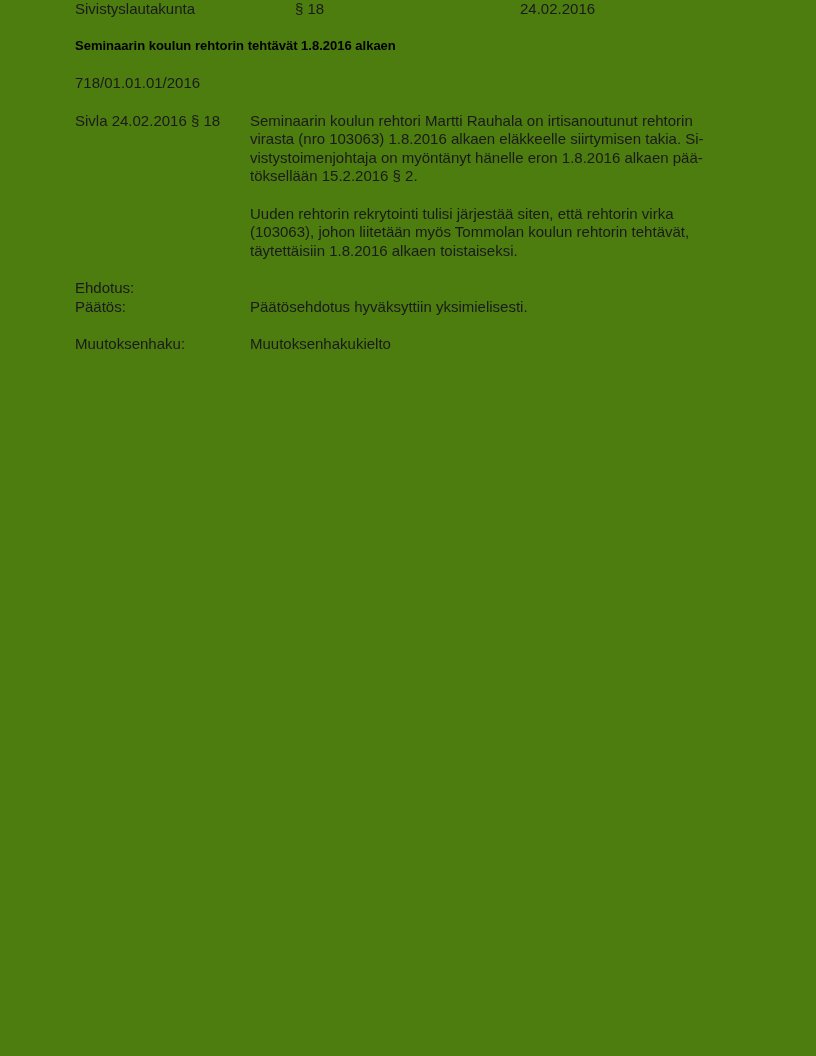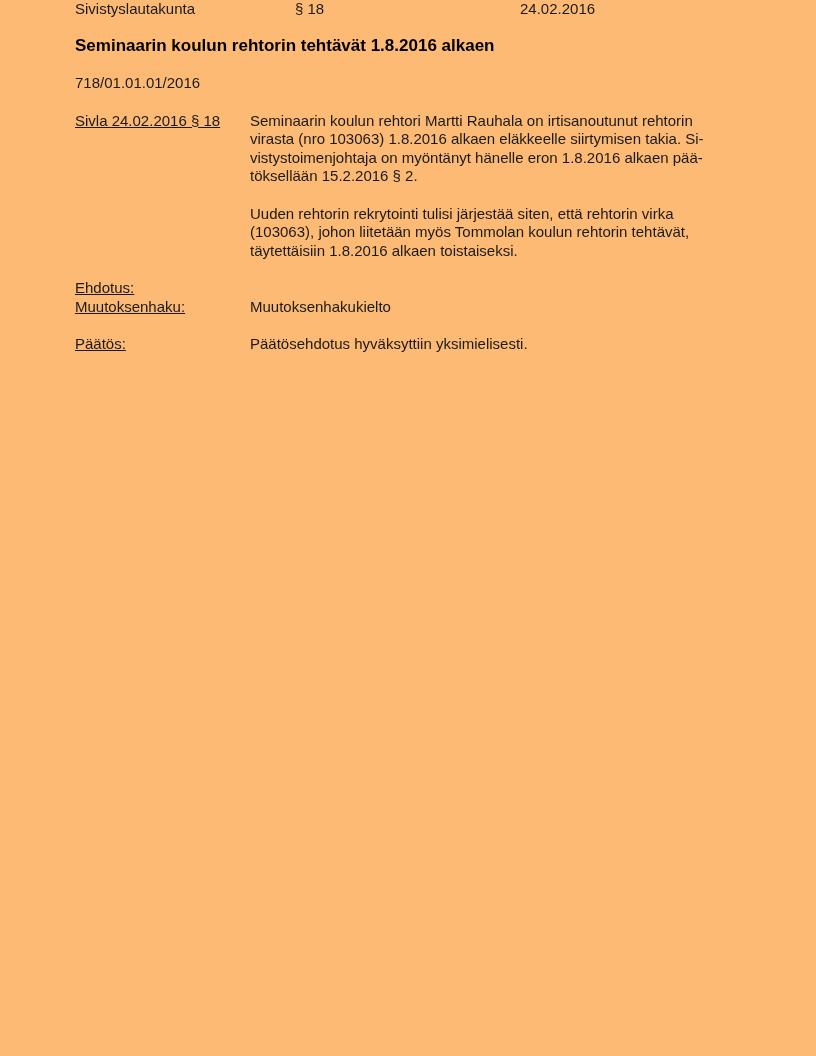--- a/index.html
+++ b/index.html
@@ -1,50 +1,49 @@
 <!DOCTYPE html>
 <html><head>
 <meta charset="utf-8">
 <style>
   * { box-sizing: border-box; }
   html, body { margin: 0; padding: 0; background: #ffffff; }
   .page {
     position: relative;
     width: 816px;
     height: 1056px;
-    background: #fdba74;
+    background: #4d7c0f;
     font-family: "Liberation Sans", sans-serif;
     font-size: 15px;
     line-height: 18.6px;
     color: #1a1a1a;
     padding: 0 40px 0 75px;
     overflow: hidden;
   }
   .header-row {
     display: grid;
     grid-template-columns: 220px 225px 1fr;
     margin: 0 0 18.6px 0;
   }
   .doc-title {
-    font-size: 17px;
+    font-size: 13px;
     font-weight: bold;
     color: #000000;
     margin: 0 0 18.6px 0;
   }
   .diary-number {
     margin: 0 0 18.6px 0;
   }
   .section-row {
     display: grid;
     grid-template-columns: 175px 1fr;
     align-items: start;
   }
   .section-label {
     white-space: pre-line;
-    text-decoration: underline;
   }
   .section-content p {
     margin: 0 0 18.6px 0;
     white-space: pre-line;
   }
 </style>
 </head>
 <body>
 
 <div class="page">
@@ -72,26 +71,26 @@
     </div>
   </div>
 
   <div class="section-row">
     <div class="section-label">Ehdotus:</div>
     <div class="section-content">
     </div>
   </div>
 
   <div class="section-row">
+    <div class="section-label">Päätös:</div>
+    <div class="section-content">
+      <p>Päätösehdotus hyväksyttiin yksimielisesti.</p>
+    </div>
+  </div>
+
+  <div class="section-row">
     <div class="section-label">Muutoksenhaku:</div>
     <div class="section-content">
       <p>Muutoksenhakukielto</p>
     </div>
   </div>
 
-  <div class="section-row">
-    <div class="section-label">Päätös:</div>
-    <div class="section-content">
-      <p>Päätösehdotus hyväksyttiin yksimielisesti.</p>
-    </div>
-  </div>
-
 </div>
 
 </body></html>

